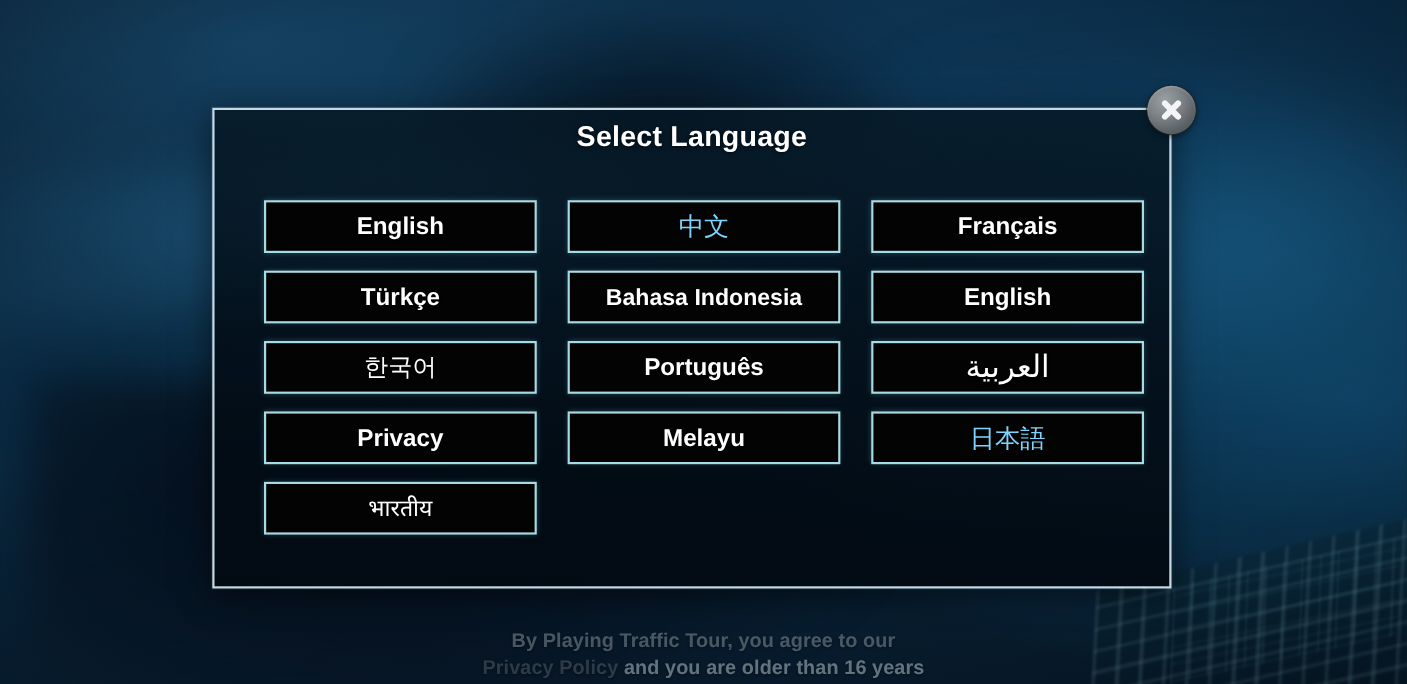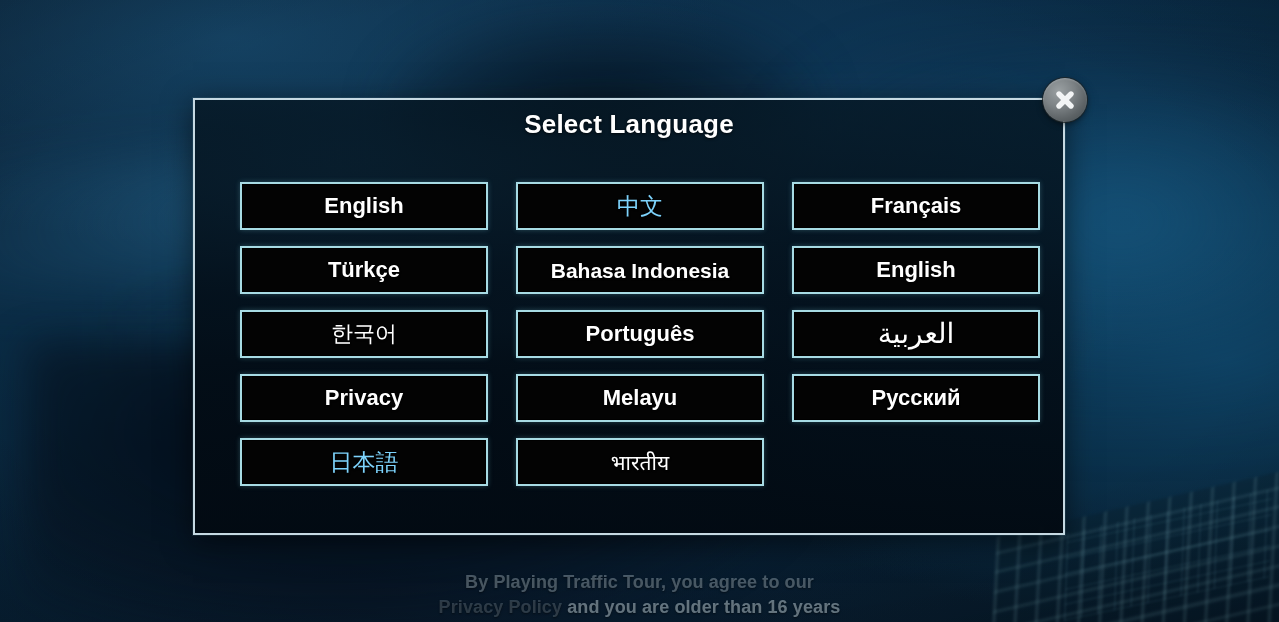--- a/index.html
+++ b/index.html
@@ -238,21 +238,20 @@
       <button class="lang-btn narrow">Bahasa Indonesia</button>
       <button class="lang-btn">English</button>
 
       <button class="lang-btn hangul">한국어</button>
       <button class="lang-btn">Português</button>
 
       <button class="lang-btn rtl">العربية</button>
       <button class="lang-btn">Privacy</button>
       <button class="lang-btn">Melayu</button>
 
-      <button class="lang-btn">Русский</button>
       <button class="lang-btn cjk">日本語</button>
       <button class="lang-btn deva">भारतीय</button>
     </div>
   </div>
 
   <div id="close-btn">
     <span>
       <svg width="26" height="26" viewBox="0 0 26 26" aria-hidden="true">
         <g stroke="#f2f4f5" stroke-width="5.4" stroke-linecap="round">
           <line x1="7" y1="7" x2="19" y2="19"></line>

